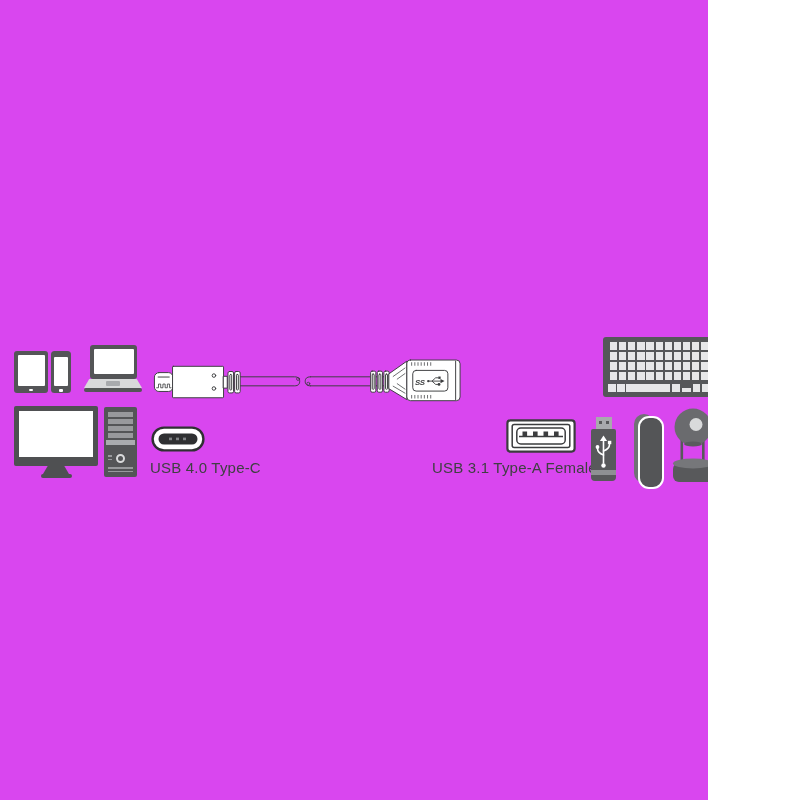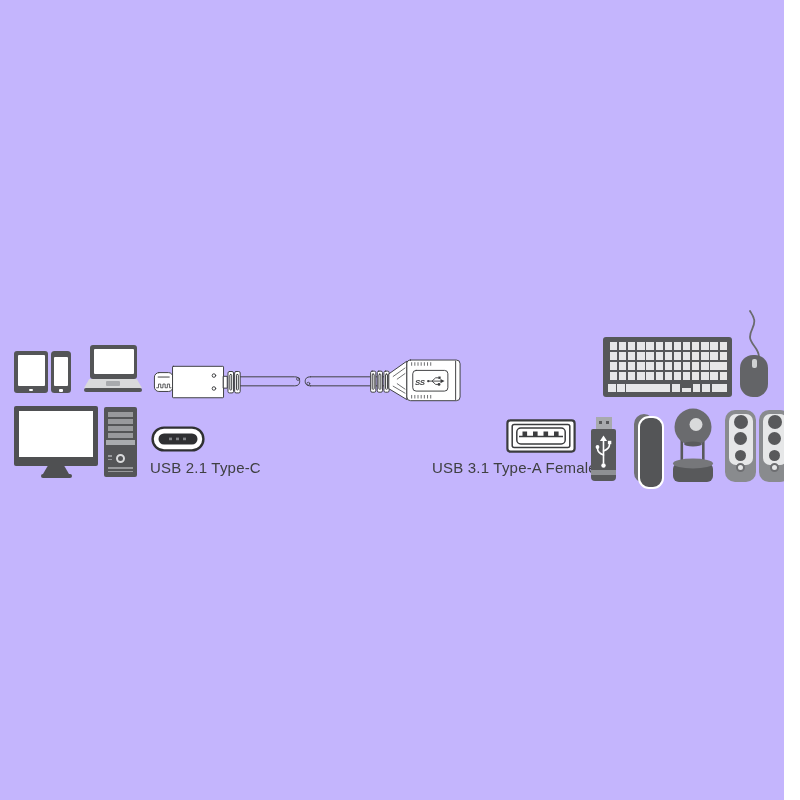--- a/index.html
+++ b/index.html
@@ -1,16 +1,16 @@
 <!DOCTYPE html>
 <html><head>
 <meta charset="utf-8">
 <style>
   html,body{margin:0;padding:0;background:#fff;}
-  #scene{position:relative;width:784px;height:800px;background:#c4b5fd;overflow:hidden;
+  #scene{position:relative;width:708px;height:800px;background:#d946ef;overflow:hidden;
          font-family:"Liberation Sans",sans-serif;text-decoration:underline;}
   .abs{position:absolute;}
   .lbl{position:absolute;top:459px;font-size:15px;line-height:17px;color:#3f4042;letter-spacing:.2px;}
 
   
   #tablet{left:14px;top:351px;width:34px;height:42px;background:#545557;border-radius:3px;}
   #tablet .scr{left:3.5px;top:4px;width:27px;height:30.5px;background:#fff;border-radius:1px;}
   #tablet .home{left:15px;top:37.5px;width:4px;height:2.5px;background:#fff;border-radius:1px;}
   #phone{left:51px;top:351px;width:20px;height:42px;background:#545557;border-radius:3.5px;}
   #phone .scr{left:3px;top:5.5px;width:14px;height:29px;background:#fff;border-radius:1px;}
@@ -170,21 +170,21 @@
     <rect x="1.4" y="1.4" width="67.2" height="31.2" rx="3" fill="#fff" stroke="#3b3c3e" stroke-width="2.2"></rect>
     <rect x="6.2" y="5.6" width="57.6" height="22.8" rx="2" fill="#fff" stroke="#3b3c3e" stroke-width="1.5"></rect>
     <rect x="10.8" y="9" width="48.4" height="16" rx="4" fill="#fff" stroke="#3b3c3e" stroke-width="1.5"></rect>
     <path d="M13 17.5 H57" stroke="#3b3c3e" stroke-width="1.3"></path>
     <rect x="16.5" y="12.5" width="4.6" height="5" fill="#3b3c3e"></rect>
     <rect x="27" y="12.5" width="4.6" height="5" fill="#3b3c3e"></rect>
     <rect x="37.5" y="12.5" width="4.6" height="5" fill="#3b3c3e"></rect>
     <rect x="48" y="12.5" width="4.6" height="5" fill="#3b3c3e"></rect>
   </svg>
 
-  <div class="lbl" style="left:150px">USB 2.1 Type-C</div>
+  <div class="lbl" style="left:150px">USB 4.0 Type-C</div>
   <div class="lbl" style="left:432px">USB 3.1 Type-A Female</div>
 
   <div id="keyboard" class="abs">
     <div id="kb-keys" class="abs">
       <div id="kb-grid" class="abs"></div>
       <div class="key abs" style="left:103.9px;top:20px;width:15.1px;height:8px"></div>
       <div class="key abs" style="left:0;top:42px;width:7.5px;height:8px"></div>
       <div class="key abs" style="left:9.2px;top:42px;width:7.5px;height:8px"></div>
       <div class="key abs" style="left:18.4px;top:42px;width:44px;height:8px"></div>
       <div class="key abs" style="left:64.4px;top:42px;width:7.5px;height:8px"></div>

